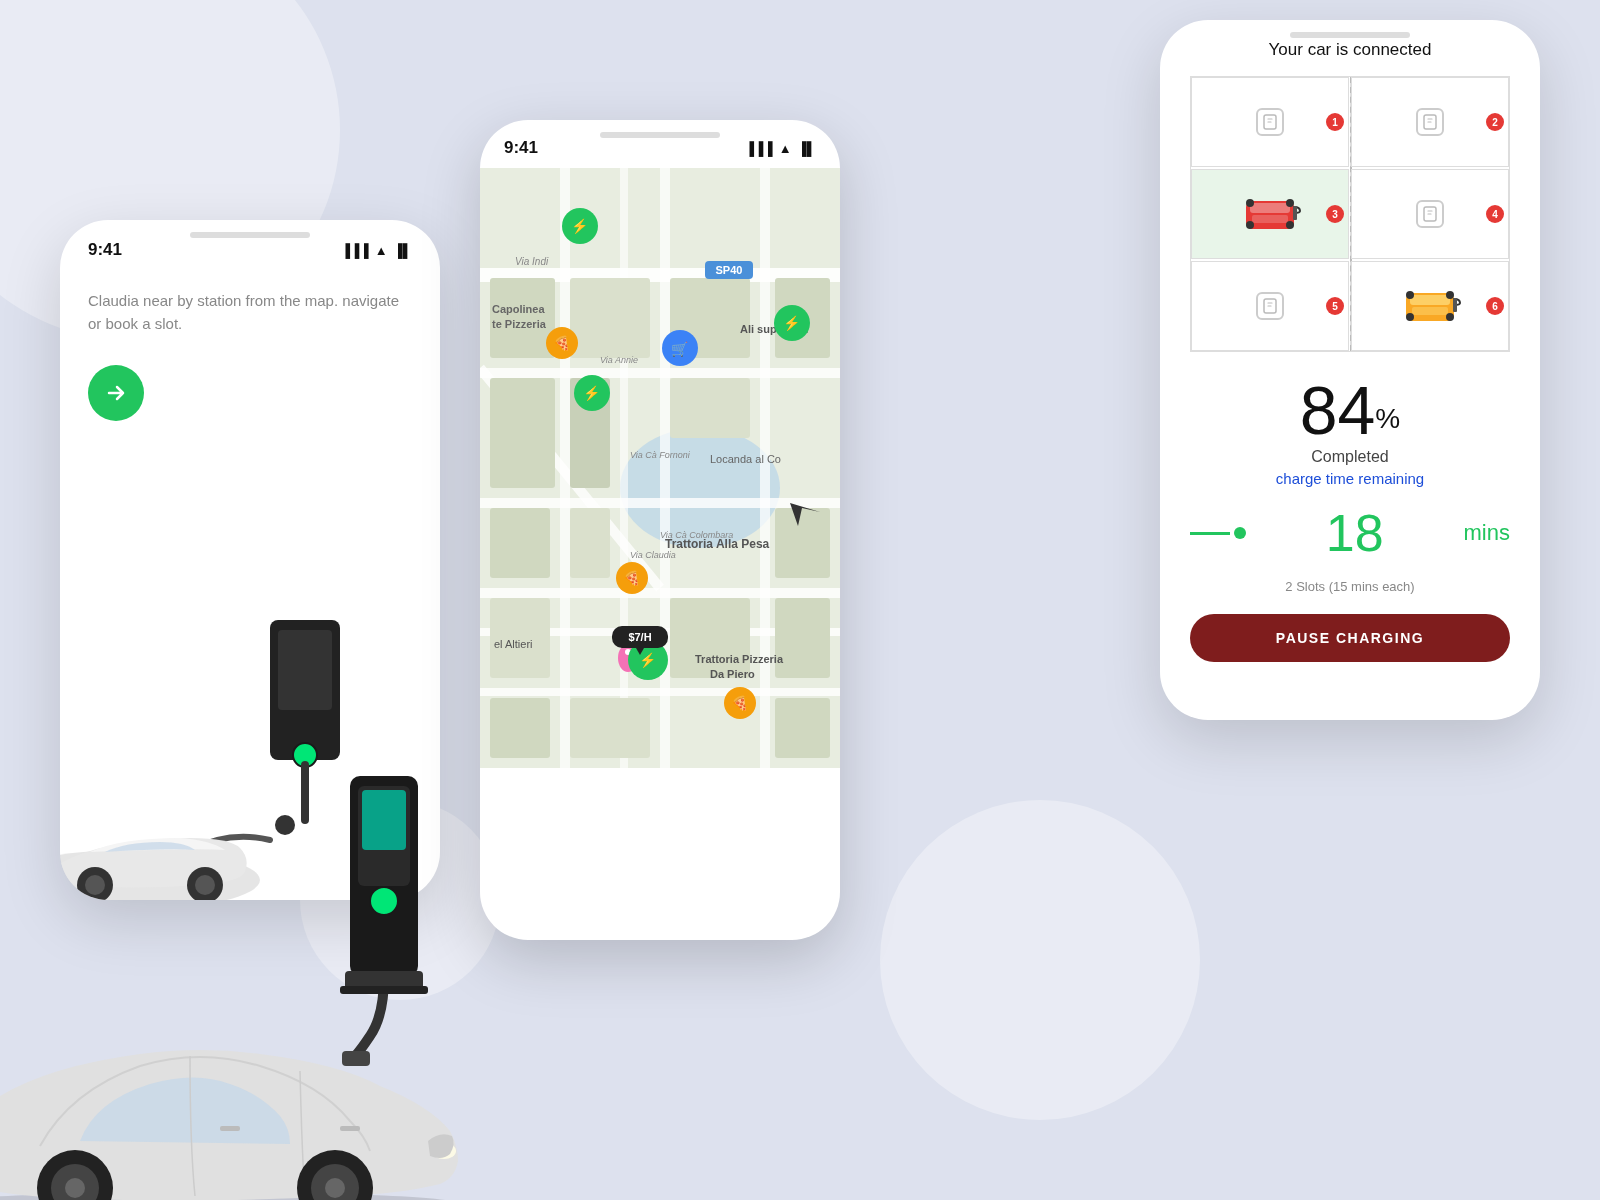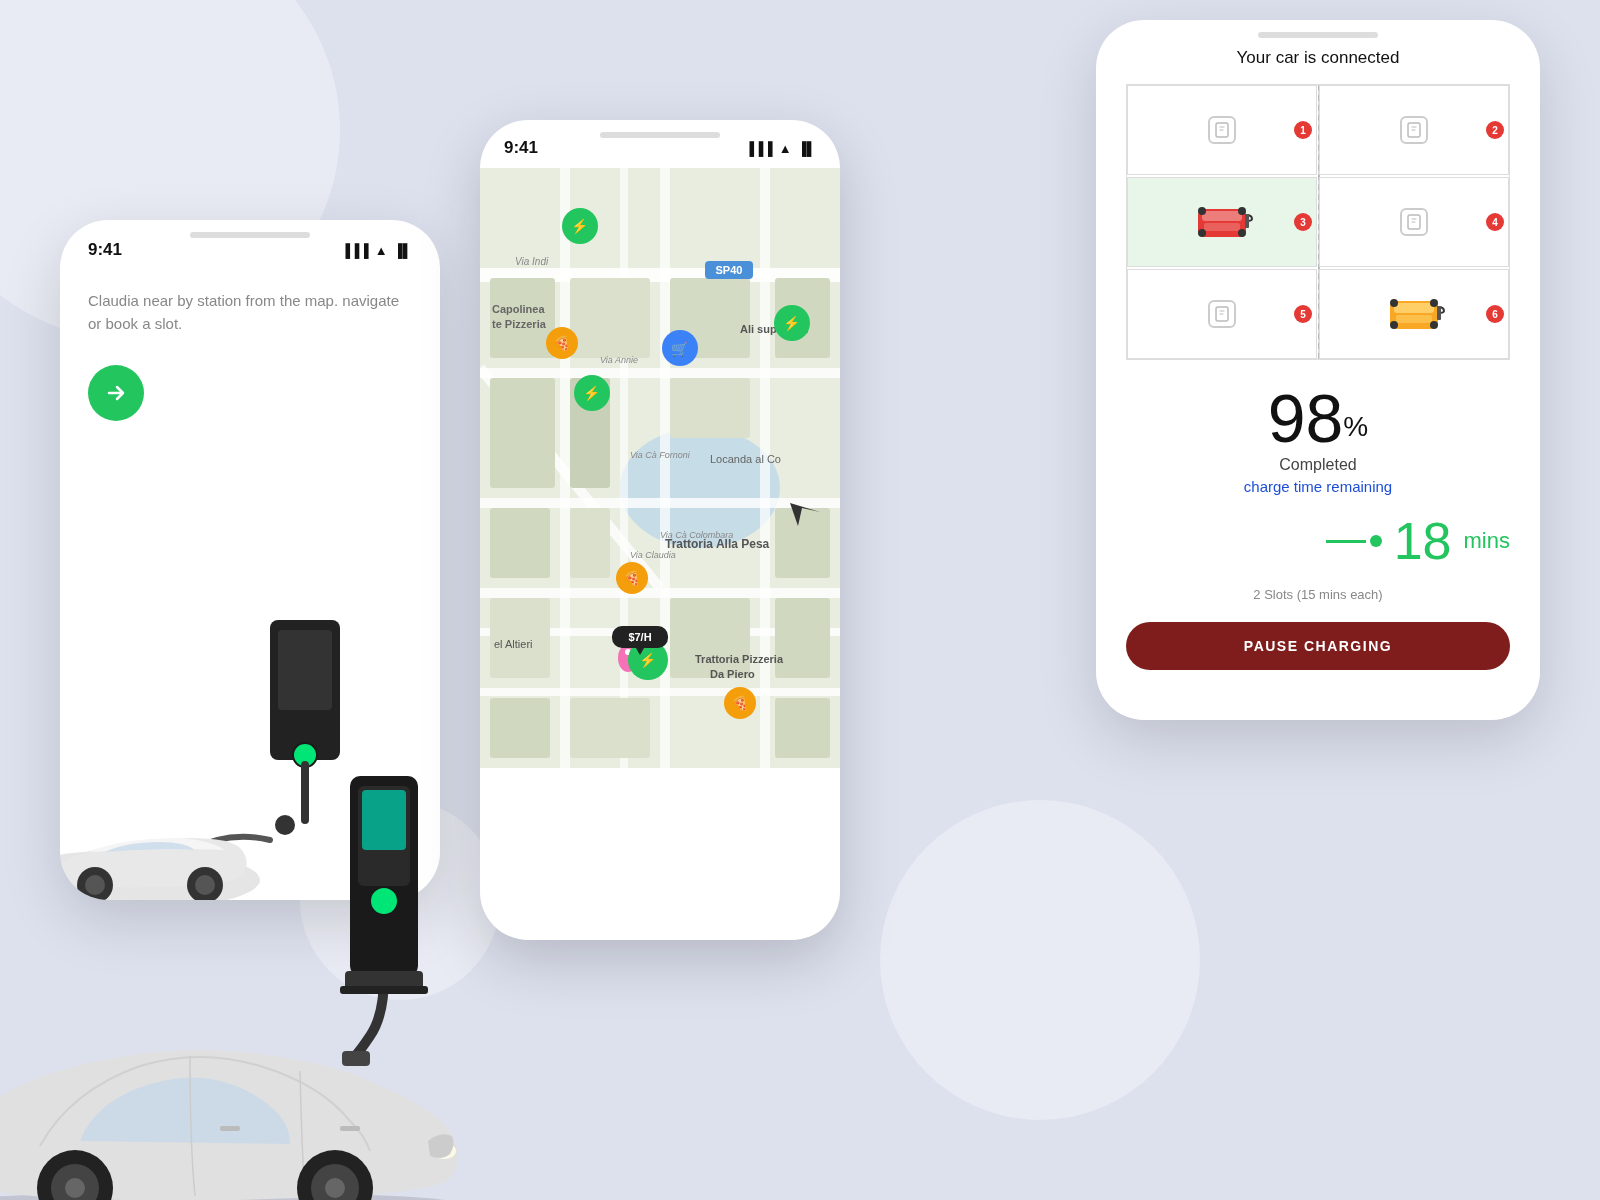--- a/index.html
+++ b/index.html
@@ -126,27 +126,27 @@
       background: #e8ede0;
       position: relative;
       overflow: hidden;
     }
 
     
     .phone-3 {
       position: absolute;
       right: 60px;
       top: 20px;
-      width: 444px;
+      width: 380px;
       height: 700px;
       background: #fff;
       border-radius: 48px;
       box-shadow: 0 20px 60px rgba(0,0,0,0.15);
       overflow: hidden;
-      padding: 28px 30px;
+      padding: 20px 30px;
     }
     .phone-3 .connected-title {
       text-align: center;
       font-size: 17px;
       font-weight: 500;
       color: #111;
       margin-bottom: 16px;
     }
     .parking-grid {
       display: grid;
@@ -234,21 +234,21 @@
       margin-bottom: 20px;
     }
     .charge-time-section .label {
       font-size: 15px;
       color: #1d4ed8;
       margin-bottom: 20px;
     }
     .charge-time-section .time-row {
       display: flex;
       align-items: center;
-      justify-content: flex-end;
+      justify-content: space-between;
       gap: 12px;
     }
     .charge-wire {
       display: flex;
       align-items: center;
       gap: 4px;
     }
     .charge-wire .line {
       width: 40px;
       height: 3px;
@@ -549,21 +549,21 @@
         <path d="M56 20 Q62 20 62 18 Q62 14 56 14" stroke="#333" stroke-width="2" fill="none" stroke-linecap="round"></path>
         <rect x="55" y="13" width="4" height="14" rx="1" fill="#555"></rect>
       </svg>
       <div class="slot-number">6</div>
     </div>
   </div>
 
   
   <div class="percent-display">
     <div>
-      <span class="big-num">98</span><span class="pct">%</span>
+      <span class="big-num">84</span><span class="pct">%</span>
     </div>
     <div class="completed-label">Completed</div>
   </div>
 
   
   <div class="charge-time-section">
     <div class="label">charge time remaining</div>
     <div class="time-row">
       <div class="charge-wire">
         <div class="line"></div>

